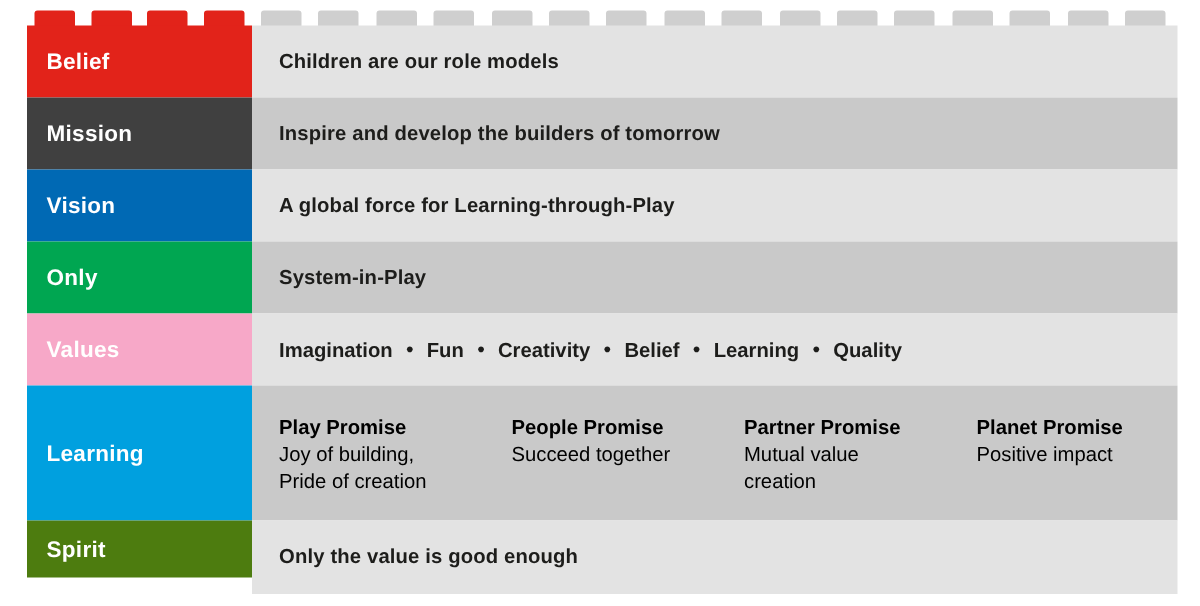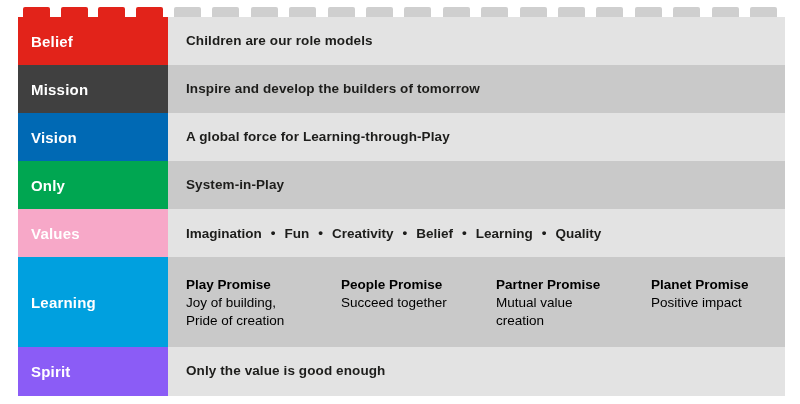--- a/index.html
+++ b/index.html
@@ -232,18 +232,18 @@
       </div>
       <div class="brick" style="top: 144px; height: 48px; background: rgb(0, 166, 81);">
         <div class="brick-label">Only</div>
       </div>
       <div class="brick" style="top: 192px; height: 48px; background: rgb(247, 168, 200);">
         <div class="brick-label">Values</div>
       </div>
       <div class="brick" style="top: 240px; height: 90px; background: rgb(0, 160, 223);">
         <div class="brick-label">Learning</div>
       </div>
-      <div class="brick" style="top: 330px; height: 49px; background: #8b5cf6;">
+      <div class="brick" style="top: 330px; height: 38px; background: #4d7c0f;">
         <div class="brick-label">Spirit</div>
       </div>
     </div>
 
 </div>
 
 </body></html>

